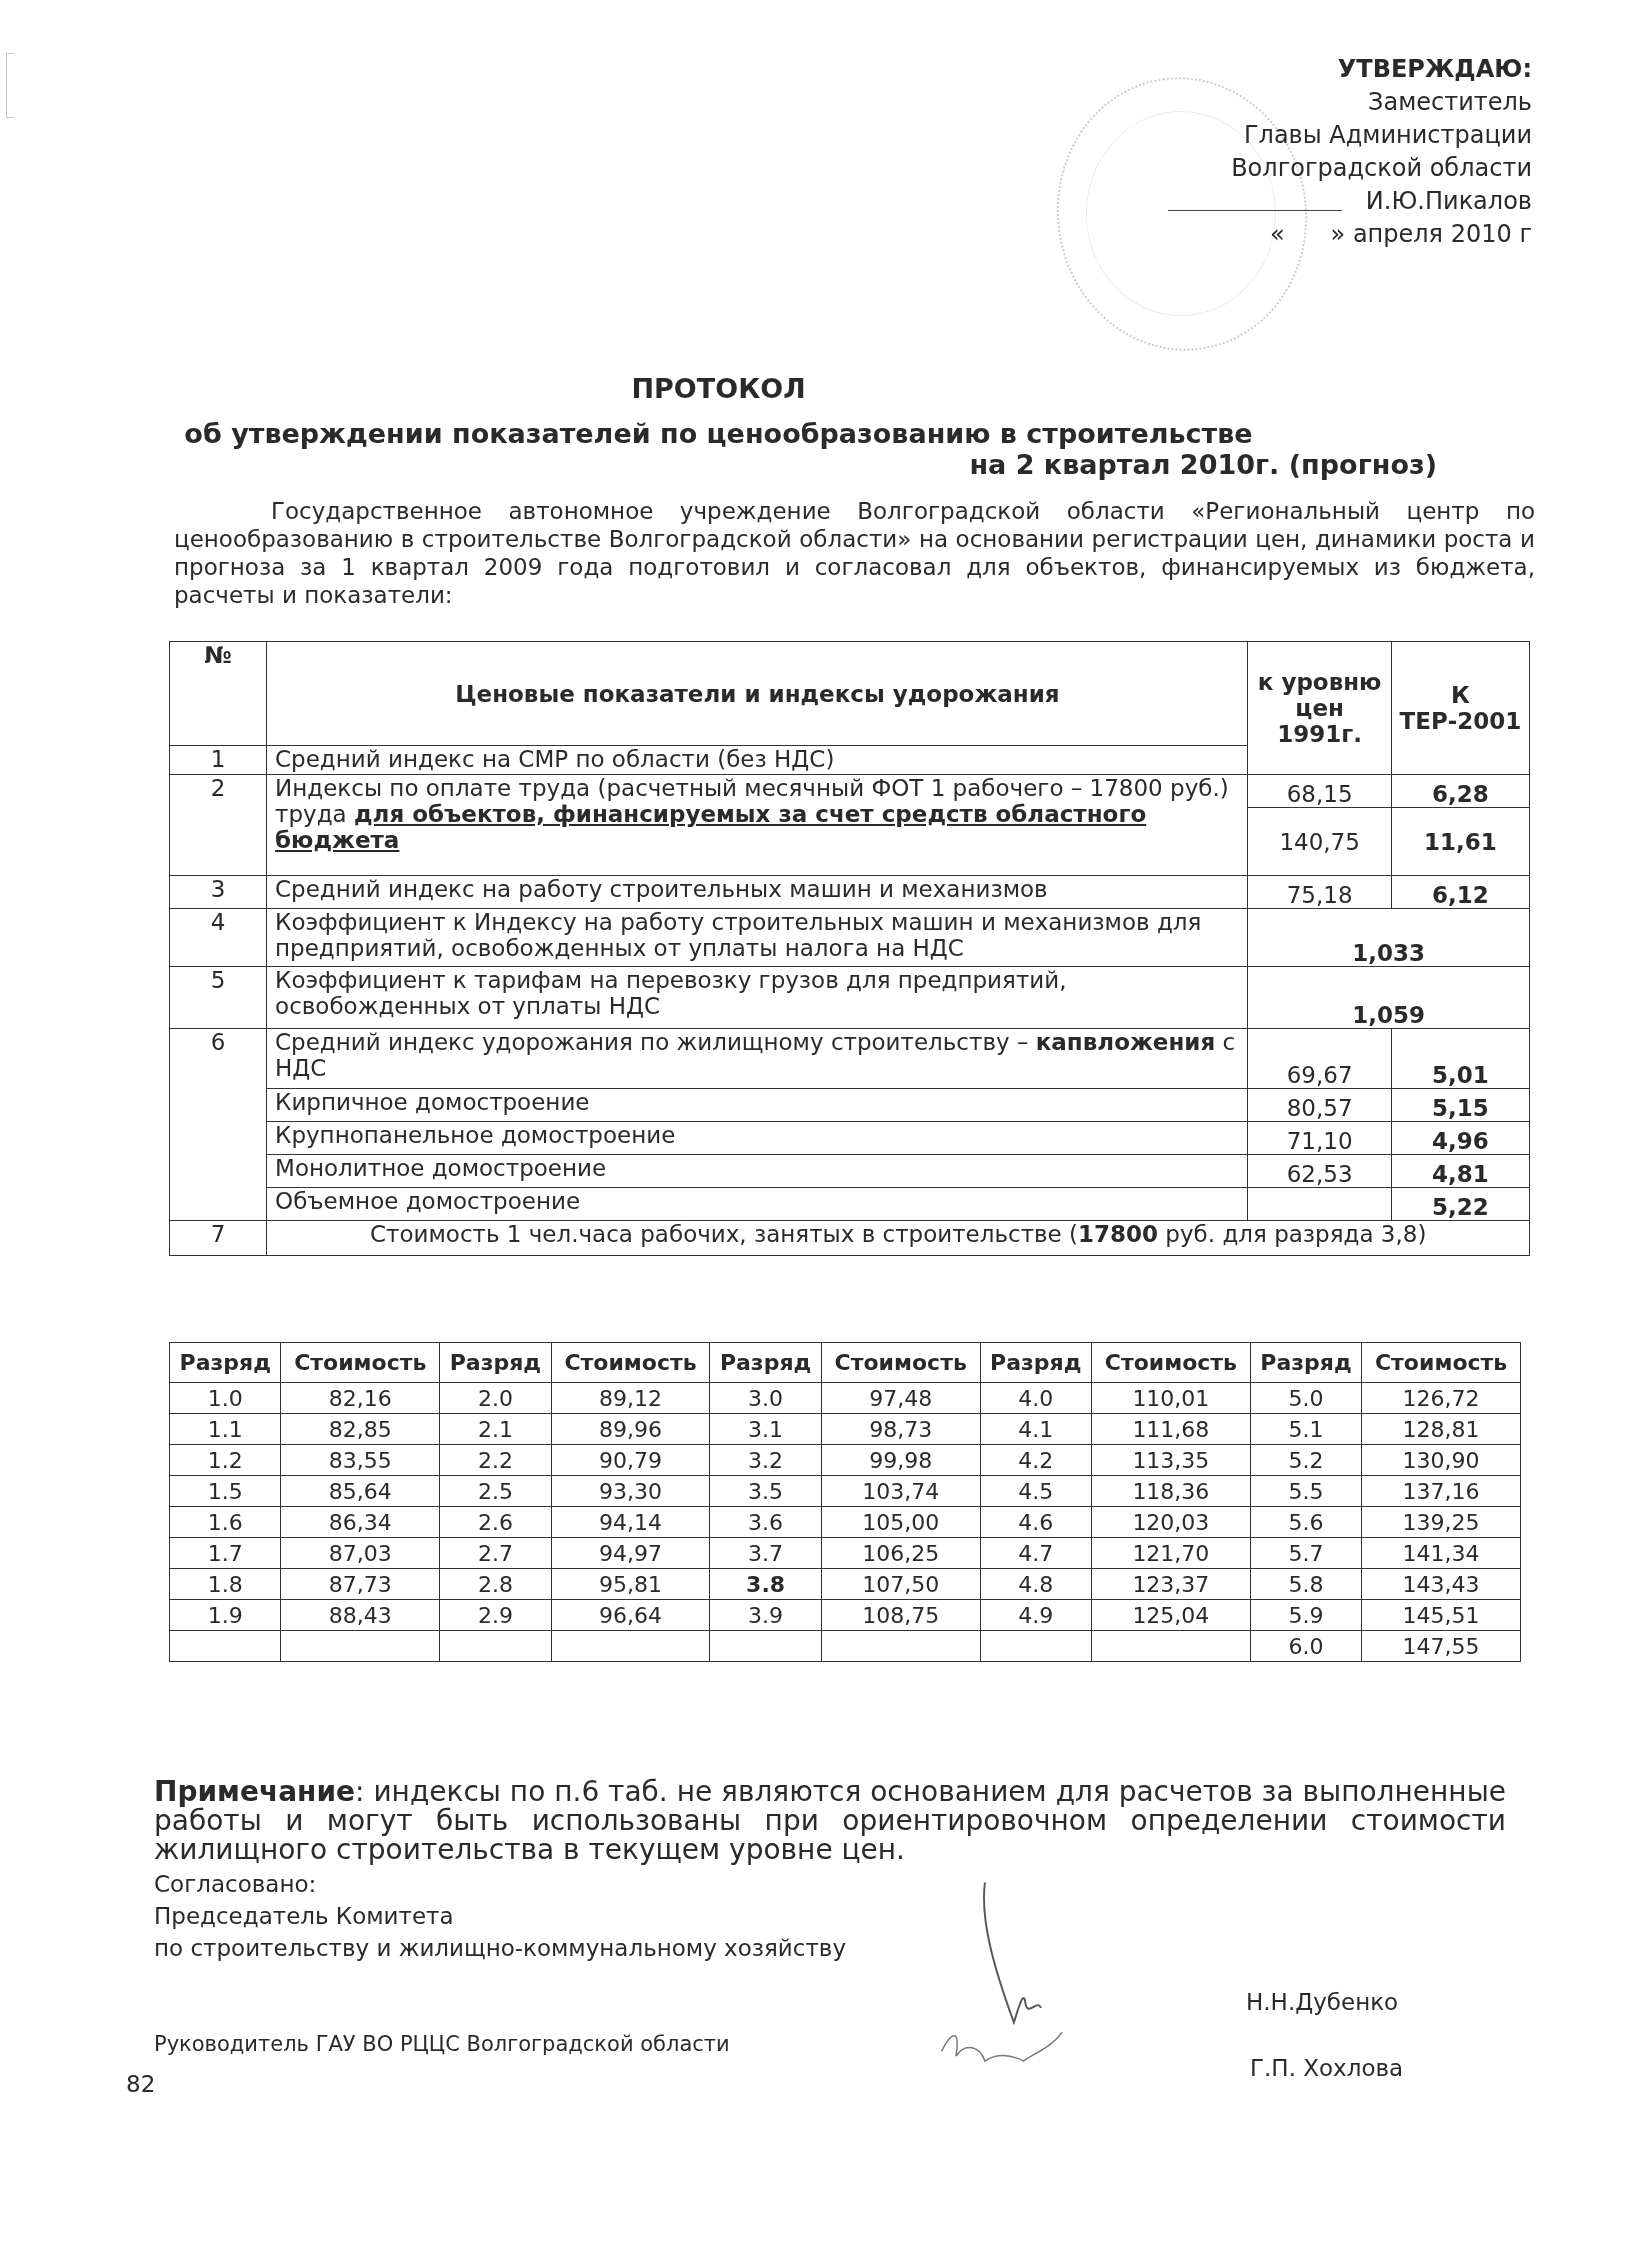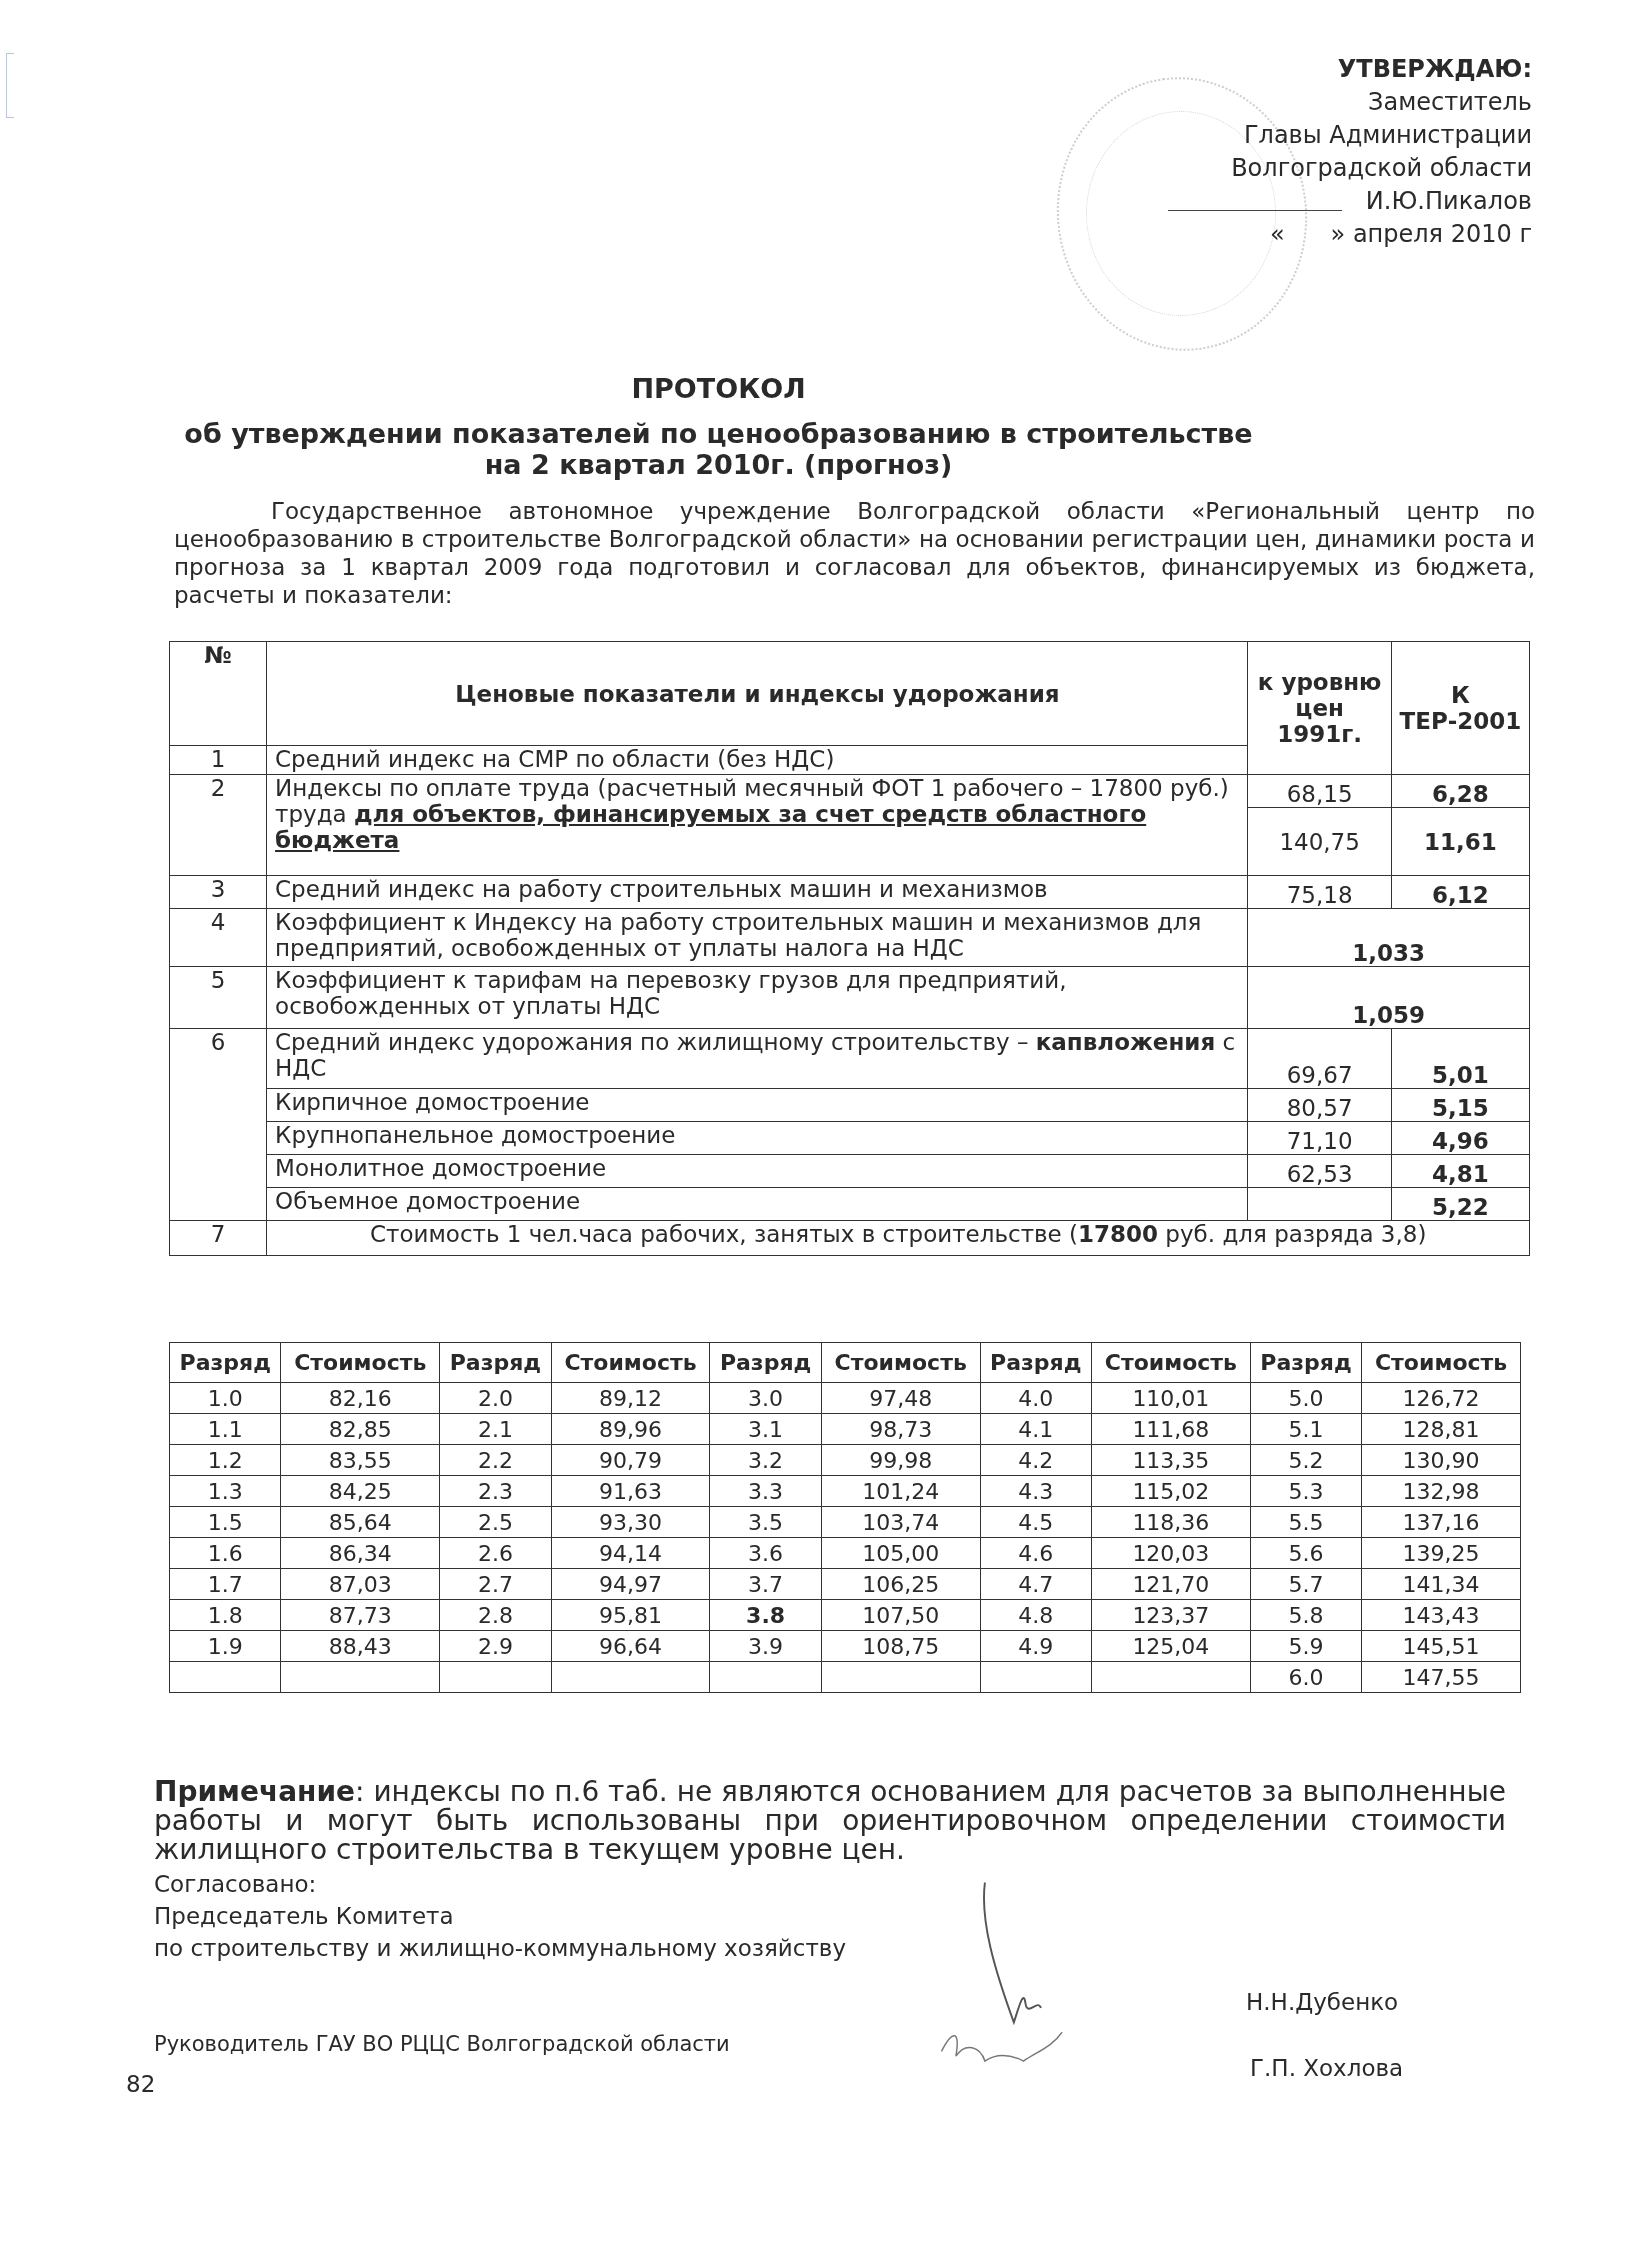--- a/index.html
+++ b/index.html
@@ -14,21 +14,21 @@
   .sign-line { left: 1168px; top: 210px; width: 174px; border-top: 1.9px solid #444; }
   .stamp { left: 1057px; top: 77px; width: 246px; height: 270px; border-radius: 50%;
            border: 2.9px dotted #9aa; opacity: .55; transform: rotate(-8deg); }
   .stamp-inner { left: 1086px; top: 111px; width: 188px; height: 203px; border-radius: 50%;
            border: 1.9px dotted #aab; opacity: .5; }
 
   
   .title { left: 0; width: 1437px; text-align: center; font-weight: bold; font-size: 27px; margin-top: 8px; }
   .t1 { top: 365px; }
   .t2 { top: 410px; }
-  .t3 { top: 441px; }
+  .t3 { top: 441px; text-align: right; }
 
   .intro { left: 174px; width: 1361px; top: 497px; font-size: 23px; line-height: 28px; text-align: justify; }
   .intro p { margin: 0; text-indent: 97px; }
 
   
   table { border-collapse: collapse; }
   .main { left: 169px; top: 641px; width: 1361px; font-size: 23px; }
   .main td, .main th { border: 1.9px solid #333; padding: 0 7.7px; vertical-align: top; }
   .main th { font-weight: bold; }
   .c-no { width: 81px; text-align: center; }
@@ -198,32 +198,20 @@
         <td>2.2</td>
         <td>90,79</td>
         <td>3.2</td>
         <td>99,98</td>
         <td>4.2</td>
         <td>113,35</td>
         <td>5.2</td>
         <td>130,90</td>
       </tr>
       <tr>
-        <td>1.3</td>
-        <td>84,25</td>
-        <td>2.3</td>
-        <td>91,63</td>
-        <td>3.3</td>
-        <td>101,24</td>
-        <td>4.3</td>
-        <td>115,02</td>
-        <td>5.3</td>
-        <td>132,98</td>
-      </tr>
-      <tr>
         <td>1.5</td>
         <td>85,64</td>
         <td>2.5</td>
         <td>93,30</td>
         <td>3.5</td>
         <td>103,74</td>
         <td>4.5</td>
         <td>118,36</td>
         <td>5.5</td>
         <td>137,16</td>

